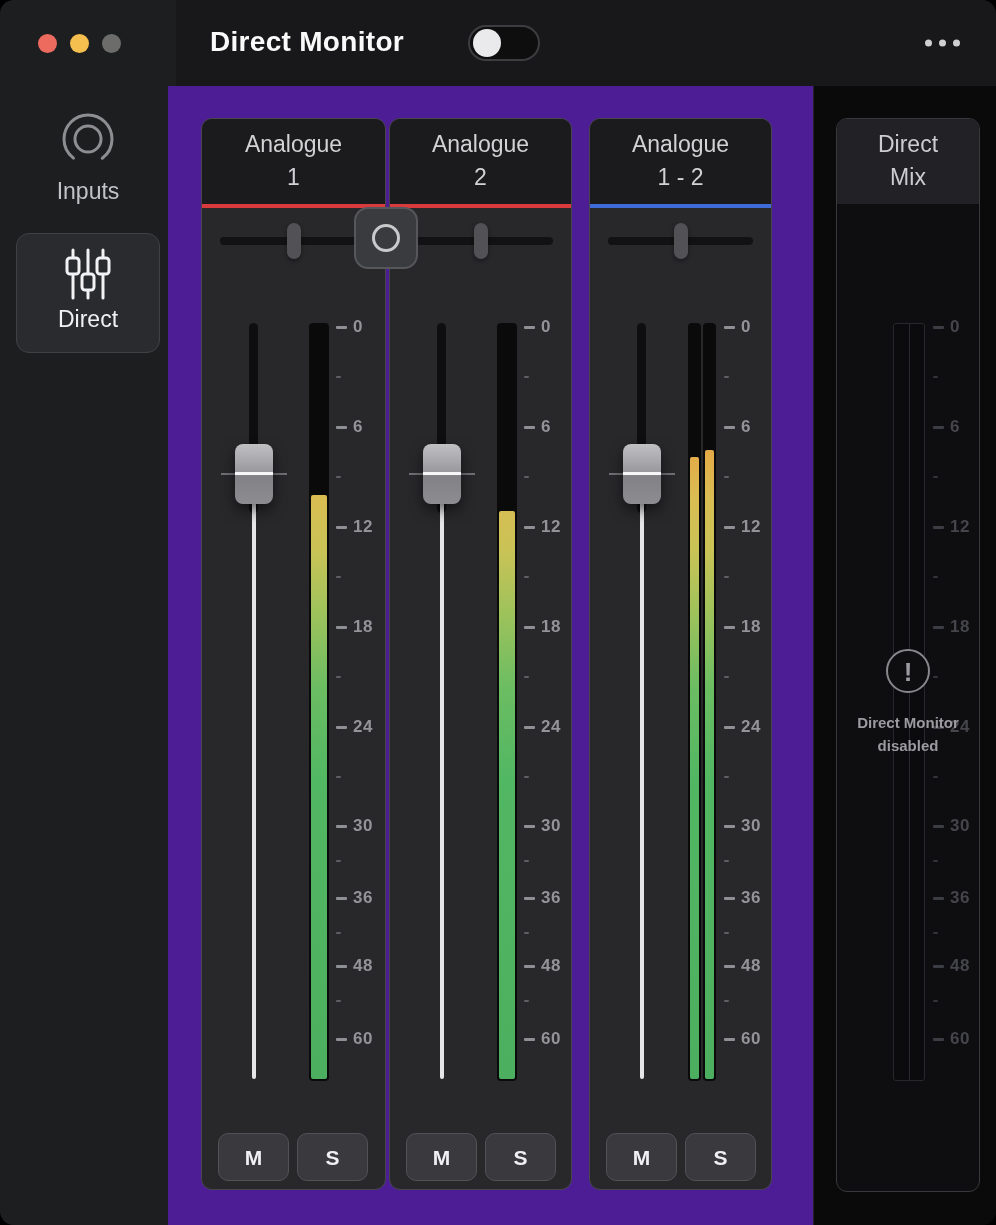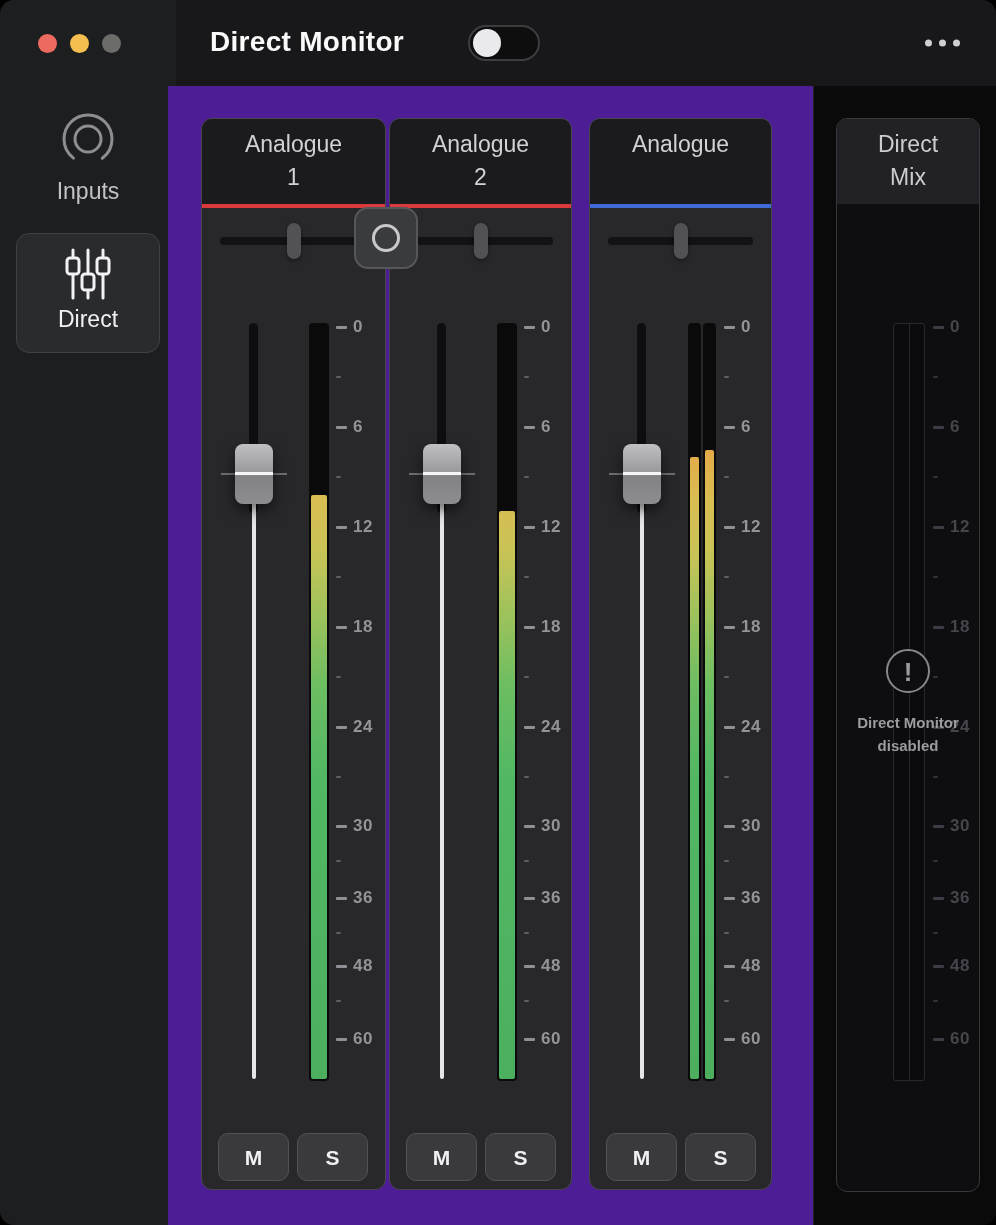--- a/index.html
+++ b/index.html
@@ -326,20 +326,21 @@
       </div>
     </article>
 
     <div class="link-btn">
       <div class="link-circle"></div>
     </div>
 
     <article class="channel" style="left:421px;width:183px;">
       <header class="ch-head">
         <div>Analogue</div>
+        <div>1 - 2</div>
       </header>
       <div class="accent" style="background: rgb(62, 107, 216);"></div>
       <div class="pan">
         <div class="pan-track"></div>
         <div class="pan-handle" style="left: 50%;"></div>
       </div>
       <div class="body">
         <div class="fader-black"></div>
         <div class="fader-white"></div>
         <div class="cap-tick"></div>

